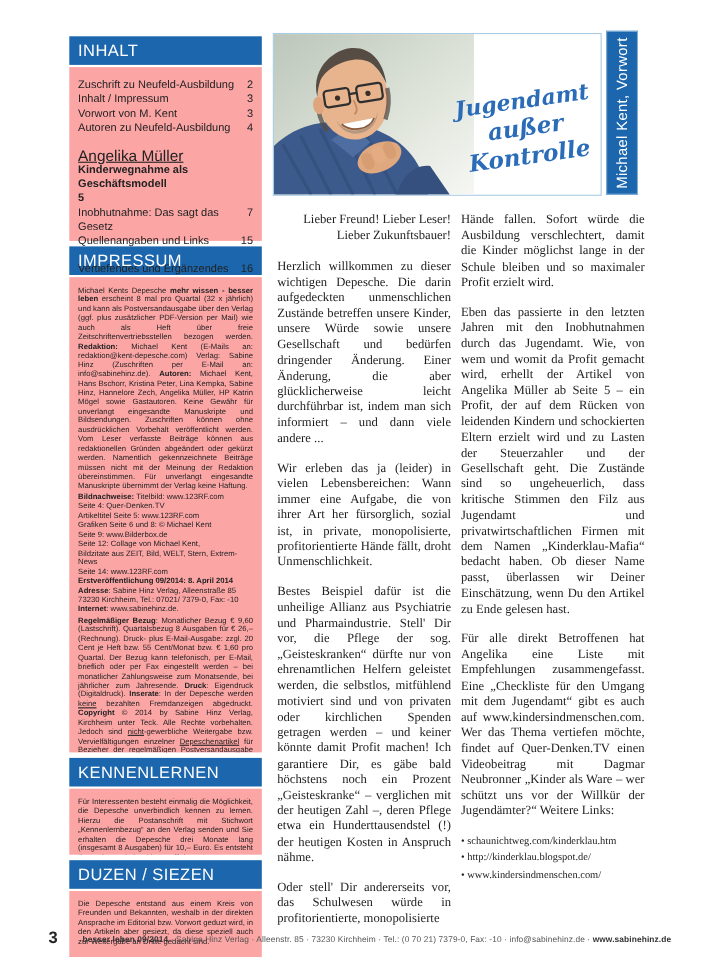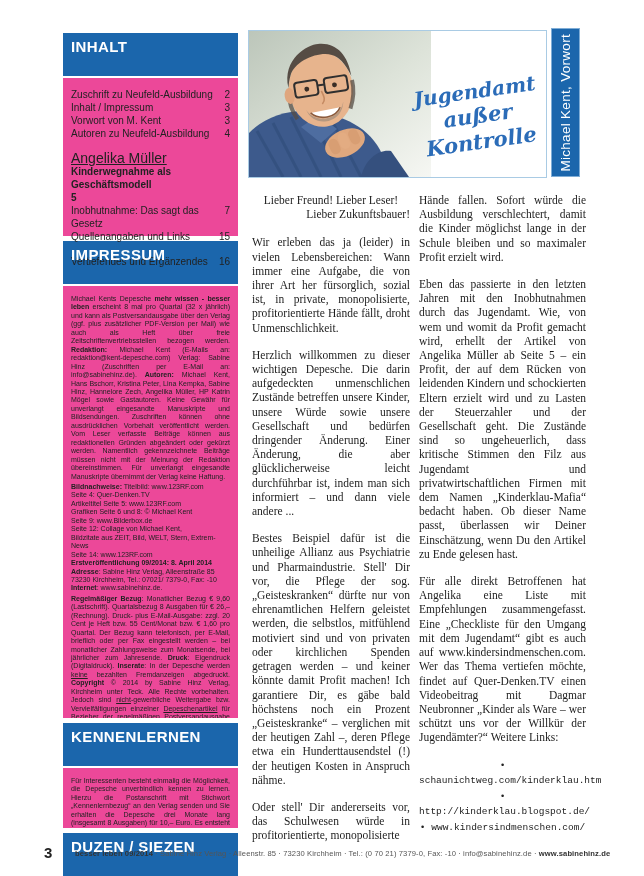--- a/index.html
+++ b/index.html
@@ -1,23 +1,23 @@
 <!DOCTYPE html>
 <html lang="de"><head>
 <meta charset="utf-8">
 <style>
   * { margin:0; padding:0; box-sizing:border-box; }
   body { background:#fff; width:644px; height:876px; font-family:"Liberation Sans", sans-serif; }
   .page { position:relative; width:644px; height:876px; background:#fff; overflow:hidden; }
 
   
   .sidebar { position:absolute; left:63px; top:33px; width:175px; }
-  .bar { background:#1b66ac; color:#fff; font-weight:bold; font-size:15px; letter-spacing:.4px;
-         padding:5px 8px 4px 8px; height:43px; margin-bottom:2px; }
-  .panel { background:#ec4899; padding:9px 8px; margin-bottom:5px; color:#222; }
+  .bar { background:#1b66ac; color:#fff; font-weight:normal; font-size:15px; letter-spacing:.4px;
+         padding:5px 8px 4px 8px; height:26px; margin-bottom:2px; }
+  .panel { background:#fca5a5; padding:9px 8px; margin-bottom:5px; color:#222; }
   .panel.toc { height:158px; padding-top:10px; }
   .toc-row { display:flex; justify-content:space-between; font-size:10px; line-height:13px; }
   .toc-row.bold { font-weight:bold;flex-direction:column; }
   .toc-row.gap { margin-top:12px; }
   .toc-author { font-size:14px; line-height:13px; text-decoration:underline; margin-top:12px; }
   .panel.imp { height:432px; font-size:7px; line-height:8.45px; text-align:justify; overflow:hidden; }
   .imp .b { font-weight:bold; }
   .imp .u { text-decoration:underline; }
   .imp-lines { margin:2px 0; }
   .imp-lines .ln { display:block; text-align:left; }
@@ -36,23 +36,23 @@
   .vtab { position:absolute; left:551px; top:28px; width:29px; height:149px; background:#1b66ac;
           border:1px solid #7fadd6; color:#fff; display:flex; align-items:center; justify-content:center; }
   .vtab span { writing-mode:vertical-rl; transform:rotate(180deg); font-size:13.5px; letter-spacing:.3px; white-space:nowrap; }
 
   
   .cols { position:absolute; left:252px; top:193px; width:334px; display:flex; gap:9px;
           font-family:"Liberation Serif", serif; color:#1d1d1d; }
   .col1 { width:158px; }
   .col2 { width:167px; }
   .cols p { font-size:11.5px; line-height:14.2px; text-align:justify; hyphens:auto; margin-bottom:13px; }
-  .cols p.greeting { text-align:center; margin-bottom:0; hyphens:none; }
+  .cols p.greeting { text-align:right; margin-bottom:0; hyphens:none; }
   .cols p.greeting2 { text-align:right; margin-bottom:14px; hyphens:none; }
-  .links { list-style:none; margin-top:1px; font-family:Liberation Mono, monospace;text-align:center; }
+  .links { list-style:none; margin-top:1px; font-family:Liberation Serif, serif; }
   .links li { font-size:9.5px; line-height:15.5px; color:#222; }
   .links li::before { content:"• "; }
 
   
   .pagenum { position:absolute; left:44px; top:844px; font-size:15px; font-weight:bold; color:#222; }
   .footline { position:absolute; left:75px; top:849px; font-size:7.6px; color:#555; letter-spacing:.1px;text-align:right; }
   .footline .b { font-weight:bold; color:#333; }
 </style>
 </head>
 <body>
@@ -173,22 +173,22 @@
     </div>
   </div>
   <div class="vtab">
     <span>Michael Kent, Vorwort</span>
   </div>
 
   <main class="cols">
     <div class="col1">
       <p class="greeting">Lieber Freund! Lieber Leser!</p>
       <p class="greeting2">Lieber Zukunftsbauer!</p>
+      <p>Herzlich willkommen zu dieser wichtigen Depesche. Die darin aufgedeckten unmenschlichen Zustände betreffen unsere Kinder, unsere Würde sowie unsere Gesellschaft und bedürfen dringender Änderung. Einer Änderung, die aber glücklicherweise leicht durchführbar ist, indem man sich informiert – und dann viele andere ...</p>
       <p>Wir erleben das ja (leider) in vielen Lebensbereichen: Wann immer eine Aufgabe, die von ihrer Art her fürsorglich, sozial ist, in private, monopolisierte, profitorientierte Hände fällt, droht Unmenschlichkeit.</p>
-      <p>Herzlich willkommen zu dieser wichtigen Depesche. Die darin aufgedeckten unmenschlichen Zustände betreffen unsere Kinder, unsere Würde sowie unsere Gesellschaft und bedürfen dringender Änderung. Einer Änderung, die aber glücklicherweise leicht durchführbar ist, indem man sich informiert – und dann viele andere ...</p>
       <p>Bestes Beispiel dafür ist die unheilige Allianz aus Psychiatrie und Pharmaindustrie. Stell' Dir vor, die Pflege der sog. „Geisteskranken“ dürfte nur von ehrenamtlichen Helfern geleistet werden, die selbstlos, mitfühlend motiviert sind und von privaten oder kirchlichen Spenden getragen werden – und keiner könnte damit Profit machen! Ich garantiere Dir, es gäbe bald höchstens noch ein Prozent „Geisteskranke“ – verglichen mit der heutigen Zahl –, deren Pflege etwa ein Hunderttausendstel (!) der heutigen Kosten in Anspruch nähme.</p>
       <p>Oder stell' Dir andererseits vor, das Schulwesen würde in profitorientierte, monopolisierte</p>
     </div>
     <div class="col2">
       <p>Hände fallen. Sofort würde die Ausbildung verschlechtert, damit die Kinder möglichst lange in der Schule bleiben und so maximaler Profit erzielt wird.</p>
       <p>Eben das passierte in den letzten Jahren mit den Inobhutnahmen durch das Jugendamt. Wie, von wem und womit da Profit gemacht wird, erhellt der Artikel von Angelika Müller ab Seite 5 – ein Profit, der auf dem Rücken von leidenden Kindern und schockierten Eltern erzielt wird und zu Lasten der Steuerzahler und der Gesellschaft geht. Die Zustände sind so ungeheuerlich, dass kritische Stimmen den Filz aus Jugendamt und privatwirtschaftlichen Firmen mit dem Namen „Kinderklau-Mafia“ bedacht haben. Ob dieser Name passt, überlassen wir Deiner Einschätzung, wenn Du den Artikel zu Ende gelesen hast.</p>
       <p>Für alle direkt Betroffenen hat Angelika eine Liste mit Empfehlungen zusammengefasst. Eine „Checkliste für den Umgang mit dem Jugendamt“ gibt es auch auf www.kindersindmenschen.com. Wer das Thema vertiefen möchte, findet auf Quer-Denken.TV einen Videobeitrag mit Dagmar Neubronner „Kinder als Ware – wer schützt uns vor der Willkür der Jugendämter?“ Weitere Links:</p>
       <ul class="links">
         <li>schaunichtweg.com/kinderklau.htm</li>
         <li>http://kinderklau.blogspot.de/</li>

